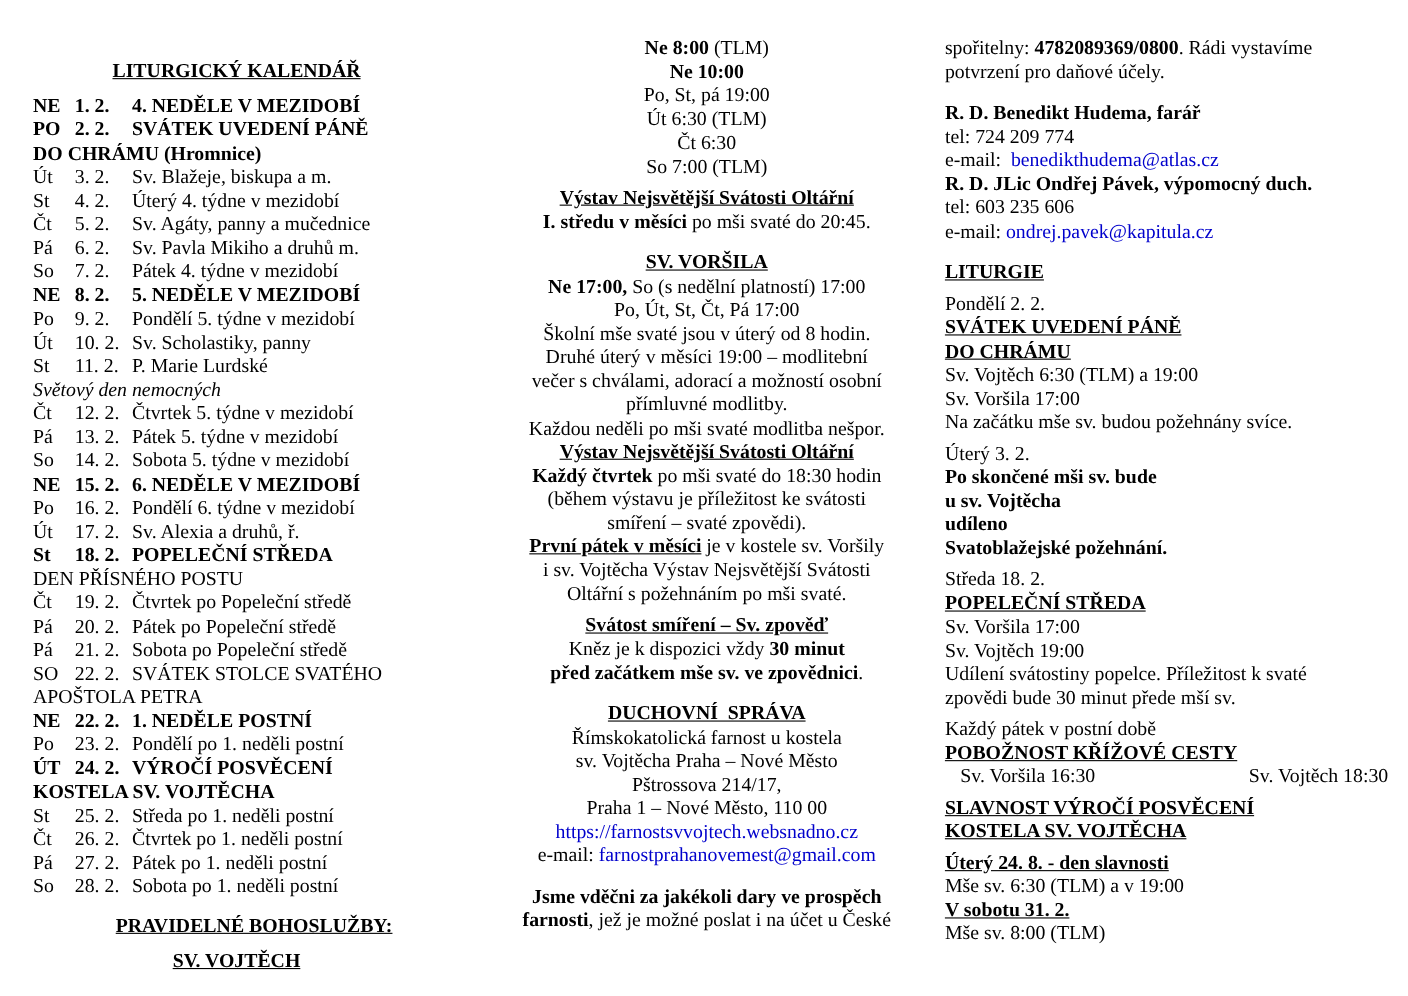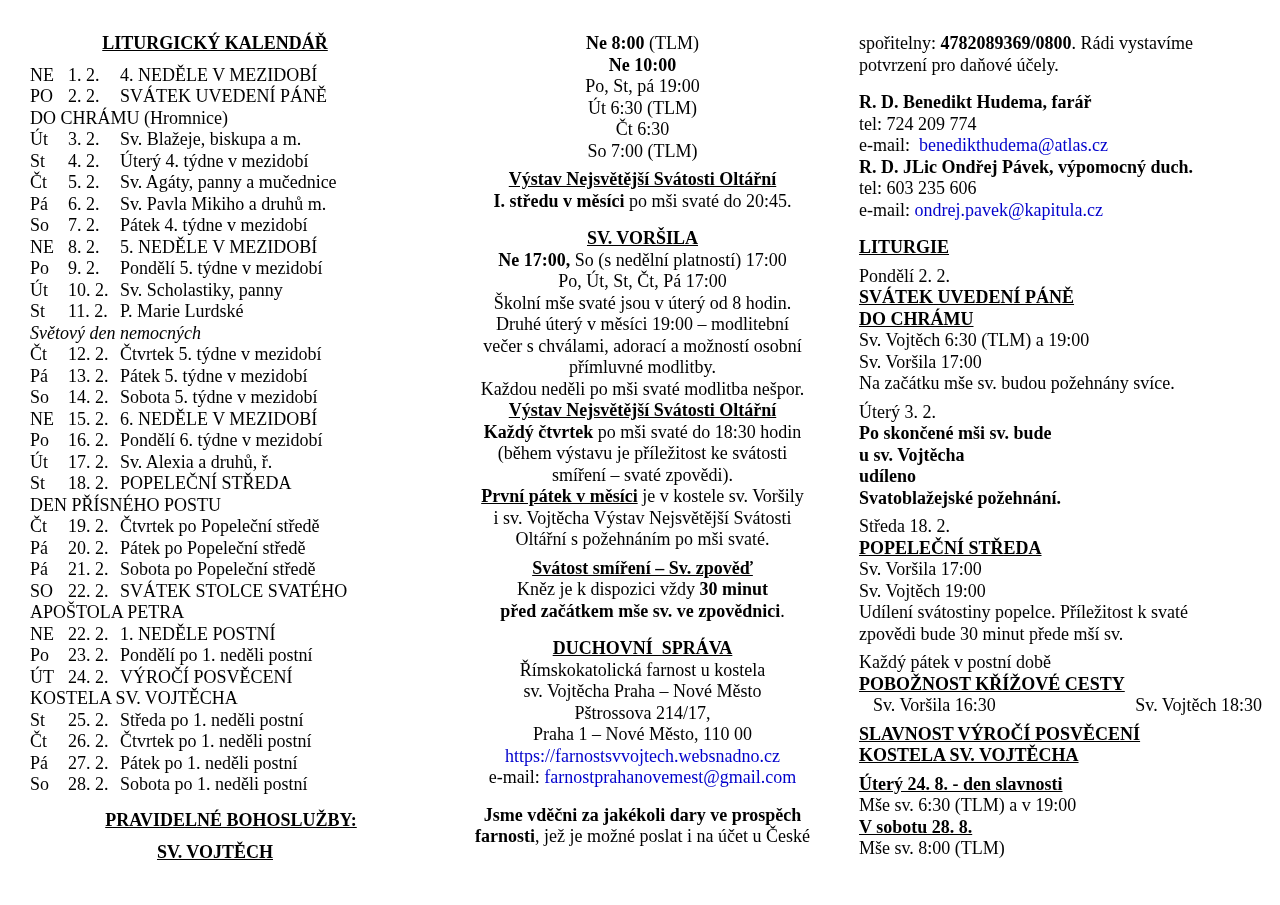--- a/index.html
+++ b/index.html
@@ -8,25 +8,25 @@
     width:1280px; height:905px; overflow:hidden;
     font-family:"Liberation Serif","DejaVu Serif",serif;
     font-size:18px; color:var(--text,#000);
   }
   .page { display:flex; padding-top:33px; width:1280px; }
   .col-left  { width:430px; flex:none; }
   .col-mid   { width:425px; flex:none; text-align:center; padding:0 8px; }
   .col-right { width:425px; flex:none; text-align:left; padding:0 4px; }
 
   .heading { font-weight:bold; text-decoration:underline; line-height:21.5px; }
-  .center { text-align:center; }
+  .center { text-align:center;margin-top:21px; }
   .cal-title { margin-bottom:10px; }
 
   .cal-row { line-height:21.5px; padding-left:30px; white-space:pre; }
-  .cal-row.s-b { font-weight:normal; }
+  .cal-row.s-b { font-weight:bold; }
   .cal-row.s-i { font-style:italic; }
   .cal-day  { display:inline-block; width:38px; }
   .cal-date { display:inline-block; width:52px; }
 
   .block { margin-top:7px; }
   .block:first-child { margin-top:0; }
   .block.gap-lg { margin-top:16px; }
 
   .line { line-height:21.5px; white-space:pre; }
   .line.split { display:flex; justify-content:space-between; padding:0 14px; white-space:pre;gap:28px; }
@@ -178,17 +178,17 @@
         <div class="line"><span class="seg s-bu">POBOŽNOST KŘÍŽOVÉ CESTY</span></div>
         <div class="line split"><span class="seg s-r">Sv. Voršila 16:30</span><span class="seg s-r">Sv. Vojtěch 18:30</span></div>
       </div>
       <div class="block">
         <div class="line"><span class="seg s-bu">SLAVNOST VÝROČÍ POSVĚCENÍ</span></div>
         <div class="line"><span class="seg s-bu">KOSTELA SV. VOJTĚCHA</span></div>
       </div>
       <div class="block">
         <div class="line"><span class="seg s-bu">Úterý 24. 8. - den slavnosti</span></div>
         <div class="line"><span class="seg s-r">Mše sv. 6:30 (TLM) a v 19:00</span></div>
-        <div class="line"><span class="seg s-bu">V sobotu 28. 8.</span></div>
+        <div class="line"><span class="seg s-bu">V sobotu 31. 2.</span></div>
         <div class="line"><span class="seg s-r">Mše sv. 8:00 (TLM)</span></div>
       </div>
     </div>
 </div>
 
 </body></html>

